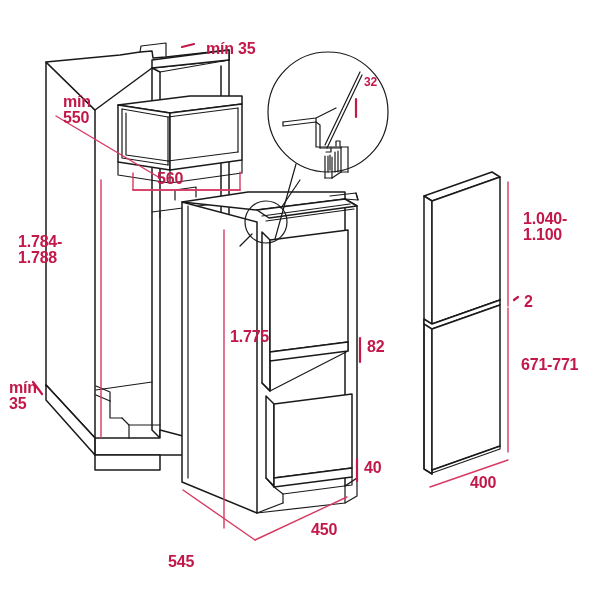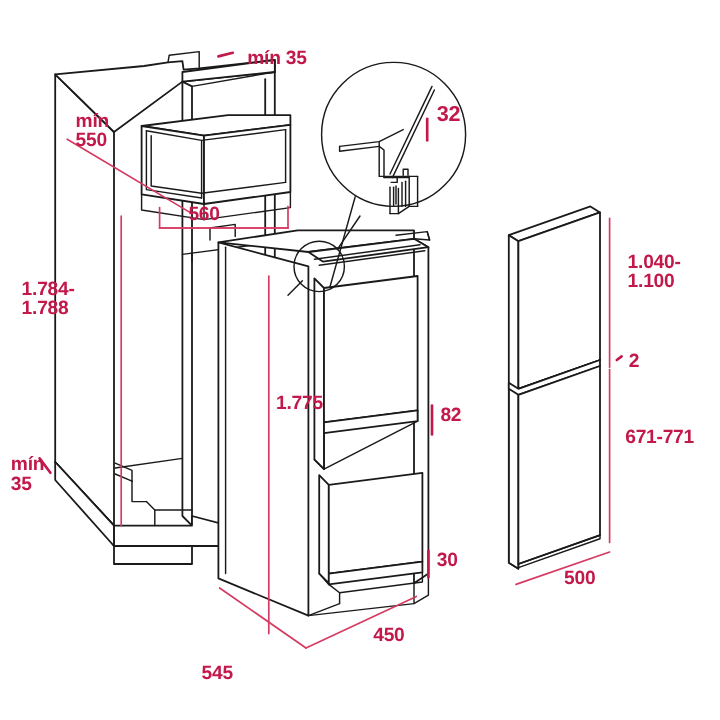--- a/index.html
+++ b/index.html
@@ -216,34 +216,34 @@
 550</div>
 
   <div class="lbl" style="left:157px;top:171px;font-size:16px;">560</div>
 
   <div class="lbl" style="left:18px;top:234px;font-size:16px;">1.784-
 1.788</div>
 
   <div class="lbl" style="left:9px;top:380px;font-size:16px;">mín
 35</div>
 
-  <div class="lbl" style="left:364px;top:86px;font-size:18px;">32</div>
+  <div class="lbl" style="left:364px;top:76px;font-size:12px;">32</div>
 
   <div class="lbl" style="left:190px;top:329px;font-size:16px;padding-left:40px;">1.775</div>
 
   <div class="lbl" style="left:367px;top:339px;font-size:16px;">82</div>
 
-  <div class="lbl" style="left:364px;top:460px;font-size:16px;">30</div>
+  <div class="lbl" style="left:364px;top:460px;font-size:16px;">40</div>
 
   <div class="lbl" style="left:168px;top:514px;font-size:16px;margin-top:40px;">545</div>
 
   <div class="lbl" style="left:311px;top:522px;font-size:16px;">450</div>
 
   <div class="lbl" style="left:523px;top:211px;font-size:16px;">1.040-
 1.100</div>
 
   <div class="lbl" style="left:524px;top:294px;font-size:16px;">2</div>
 
   <div class="lbl" style="left:521px;top:357px;font-size:16px;">671-771</div>
 
-  <div class="lbl" style="left:470px;top:475px;font-size:16px;">500</div>
+  <div class="lbl" style="left:470px;top:475px;font-size:16px;">400</div>
 
 </div>
 
 </body></html>

